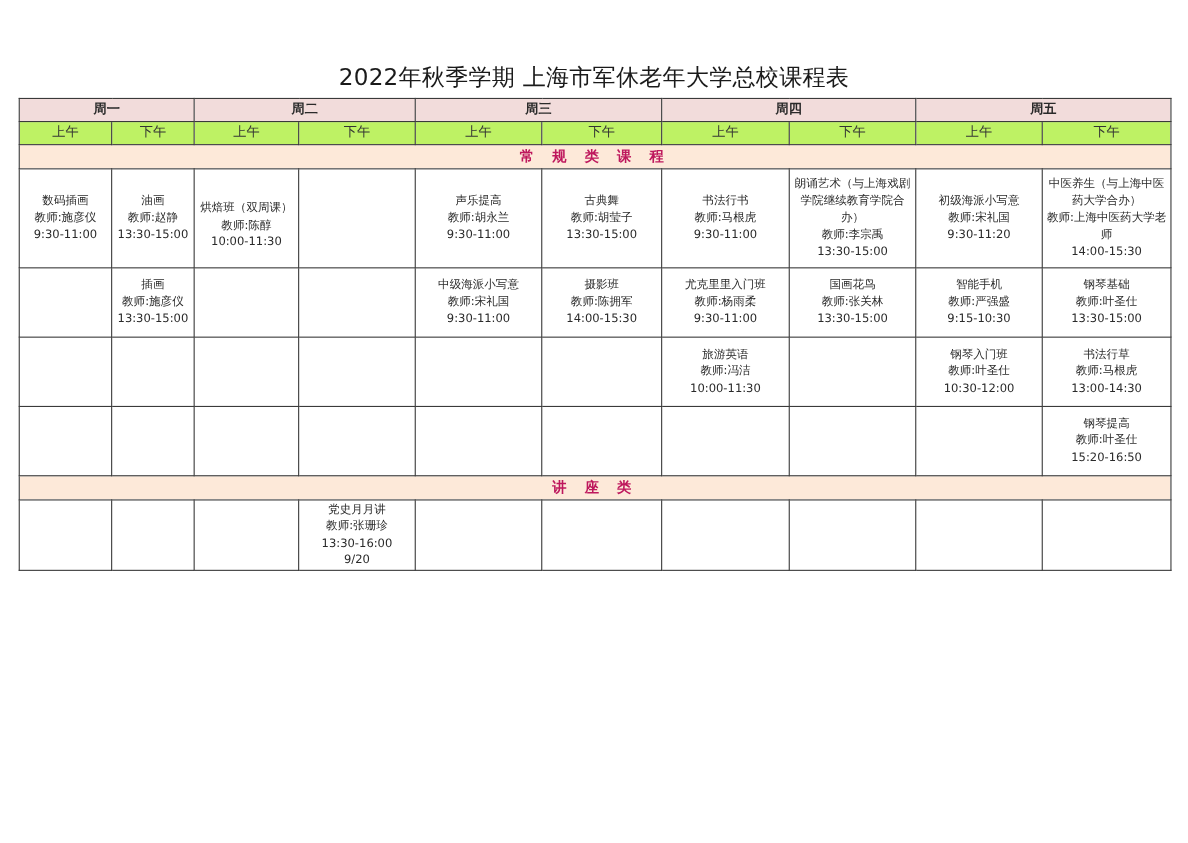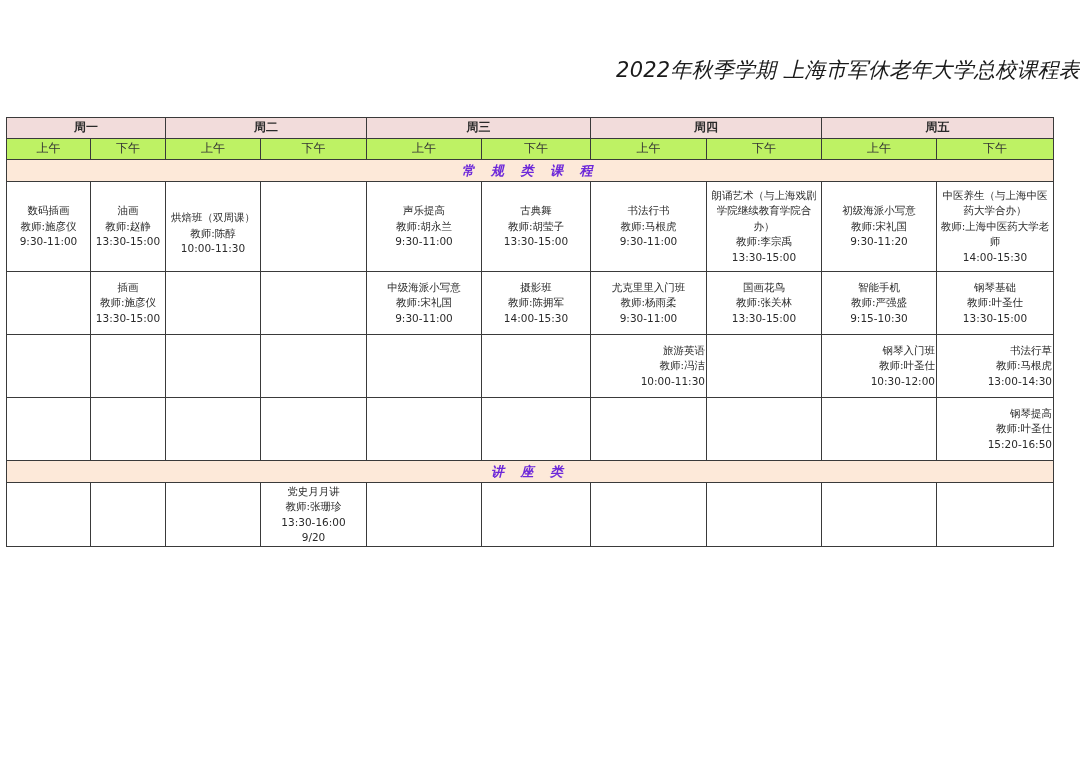--- a/index.html
+++ b/index.html
@@ -1,32 +1,32 @@
 <!DOCTYPE html>
 <html><head>
 <meta charset="utf-8">
 <style>
   html, body { margin: 0; padding: 0; background: #ffffff; }
   body { width: 1080px; height: 766px; position: relative; overflow: hidden;
          font-family: "DejaVu Sans", "Liberation Sans", sans-serif; color: #222; }
-  .title { position: absolute; left: 0; top: 56px; width: 1080px; text-align: right;
-           font-size: 21px; color: #1a1a1a; letter-spacing: 0.2px; font-style: italic; }
-  table.sched { position: absolute; left: 6px; top: 89px; border-collapse: collapse;
-                table-layout: fixed; width: 1047px; margin-top: 28px; }
+  .title { position: absolute; left: 0; top: 56px; width: 1080px; text-align: center;
+           font-size: 21px; color: #1a1a1a; letter-spacing: 0.2px; }
+  table.sched { position: absolute; left: 17px; top: 89px; border-collapse: collapse;
+                table-layout: fixed; width: 1047px; }
   table.sched td { border: 1px solid #3a3a3a; text-align: center; vertical-align: middle;
                    font-size: 10.5px; line-height: 15.5px; padding: 0 1px; overflow: hidden;
                    white-space: pre-line; color: #2a2a2a; }
   tr.day-row td { background: #f2dcdb; font-weight: bold; font-size: 12px; height: 20px; }
   tr.half-row td { background: #bef264; font-size: 12px; height: 20px; color: #333; }
   tr.section-row td { background: #fde9d9; font-weight: bold; font-size: 13px; height: 21px;
-                      letter-spacing: 6px; color: #6d28d9; font-style: italic; }
+                      letter-spacing: 6px; color: #be185d; }
   tr.r1 td { height: 75px; }
   tr.r2 td { height: 62px; }
-  tr.r3 td { height: 62px; text-align: right; }
-  tr.r4 td { height: 62px; text-align: right; }
+  tr.r3 td { height: 62px; }
+  tr.r4 td { height: 62px; }
   tr.l1 td { height: 64px; }
   tr.l2 td { height: 63px; }
   tr.w1 td { height: 61px; }
   tr.w2 td { height: 62px; }
   td.lt { vertical-align: top; }
 </style>
 </head>
 <body>
 
 <div class="title">2022年秋季学期 上海市军休老年大学总校课程表</div>

